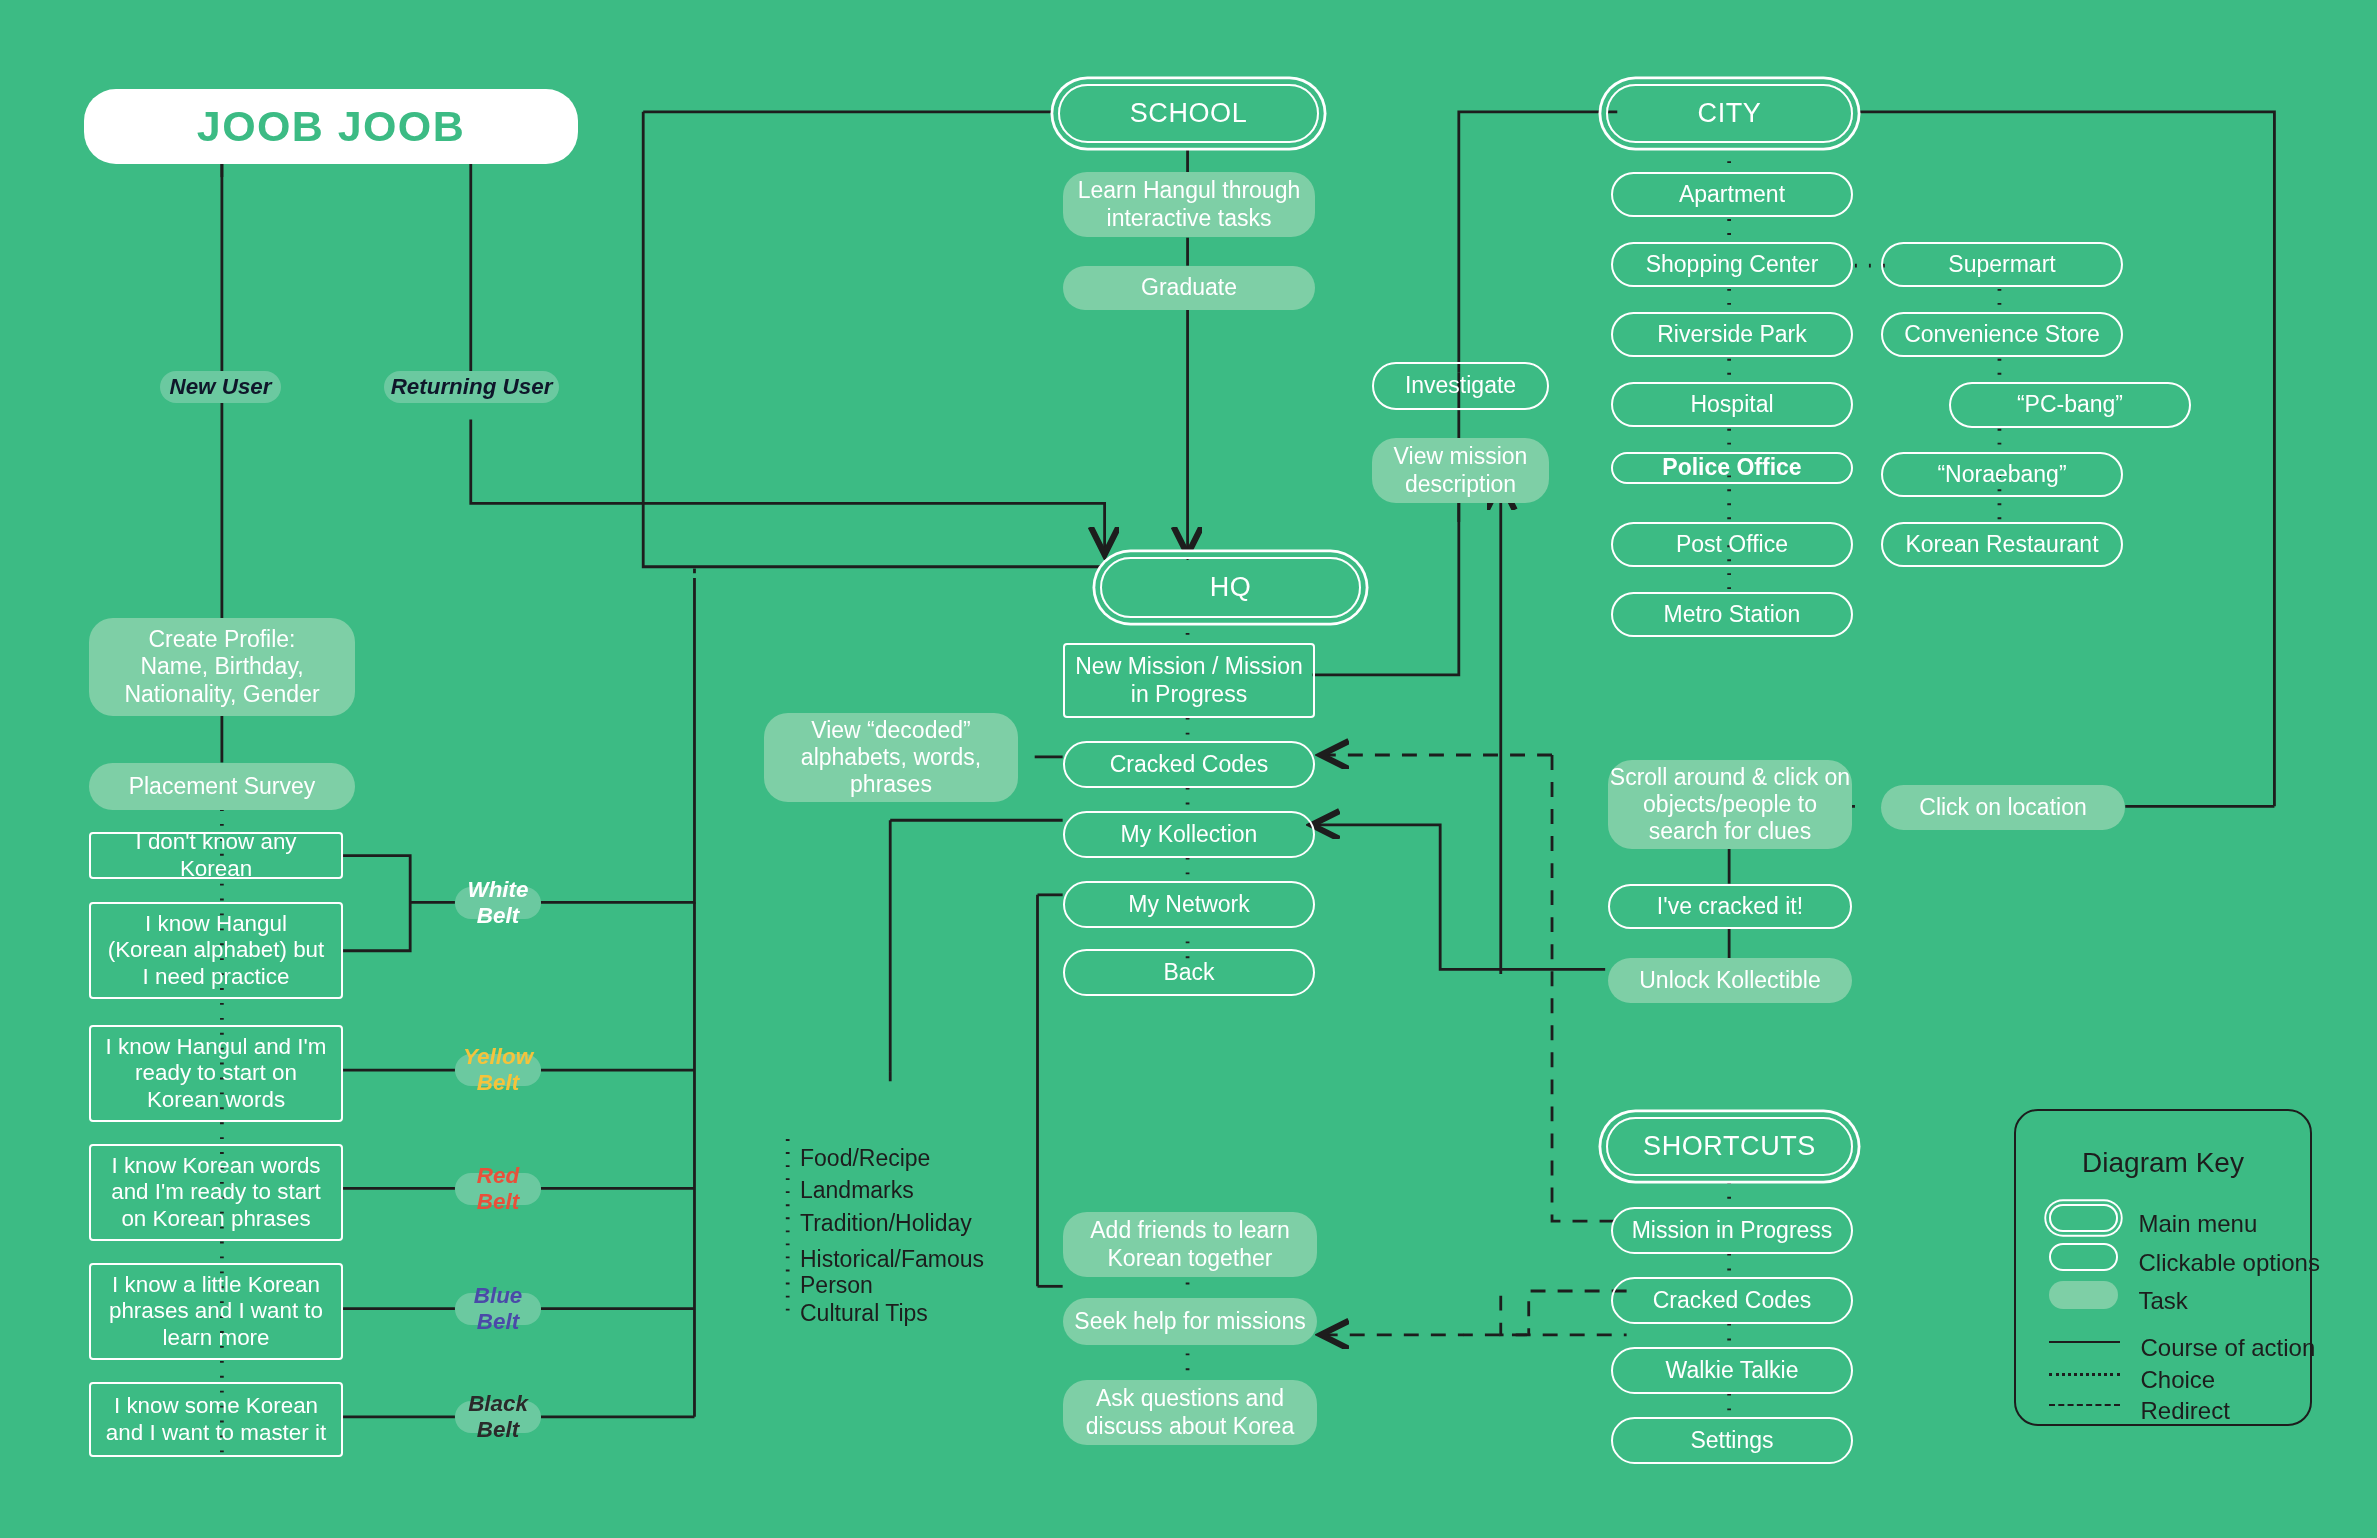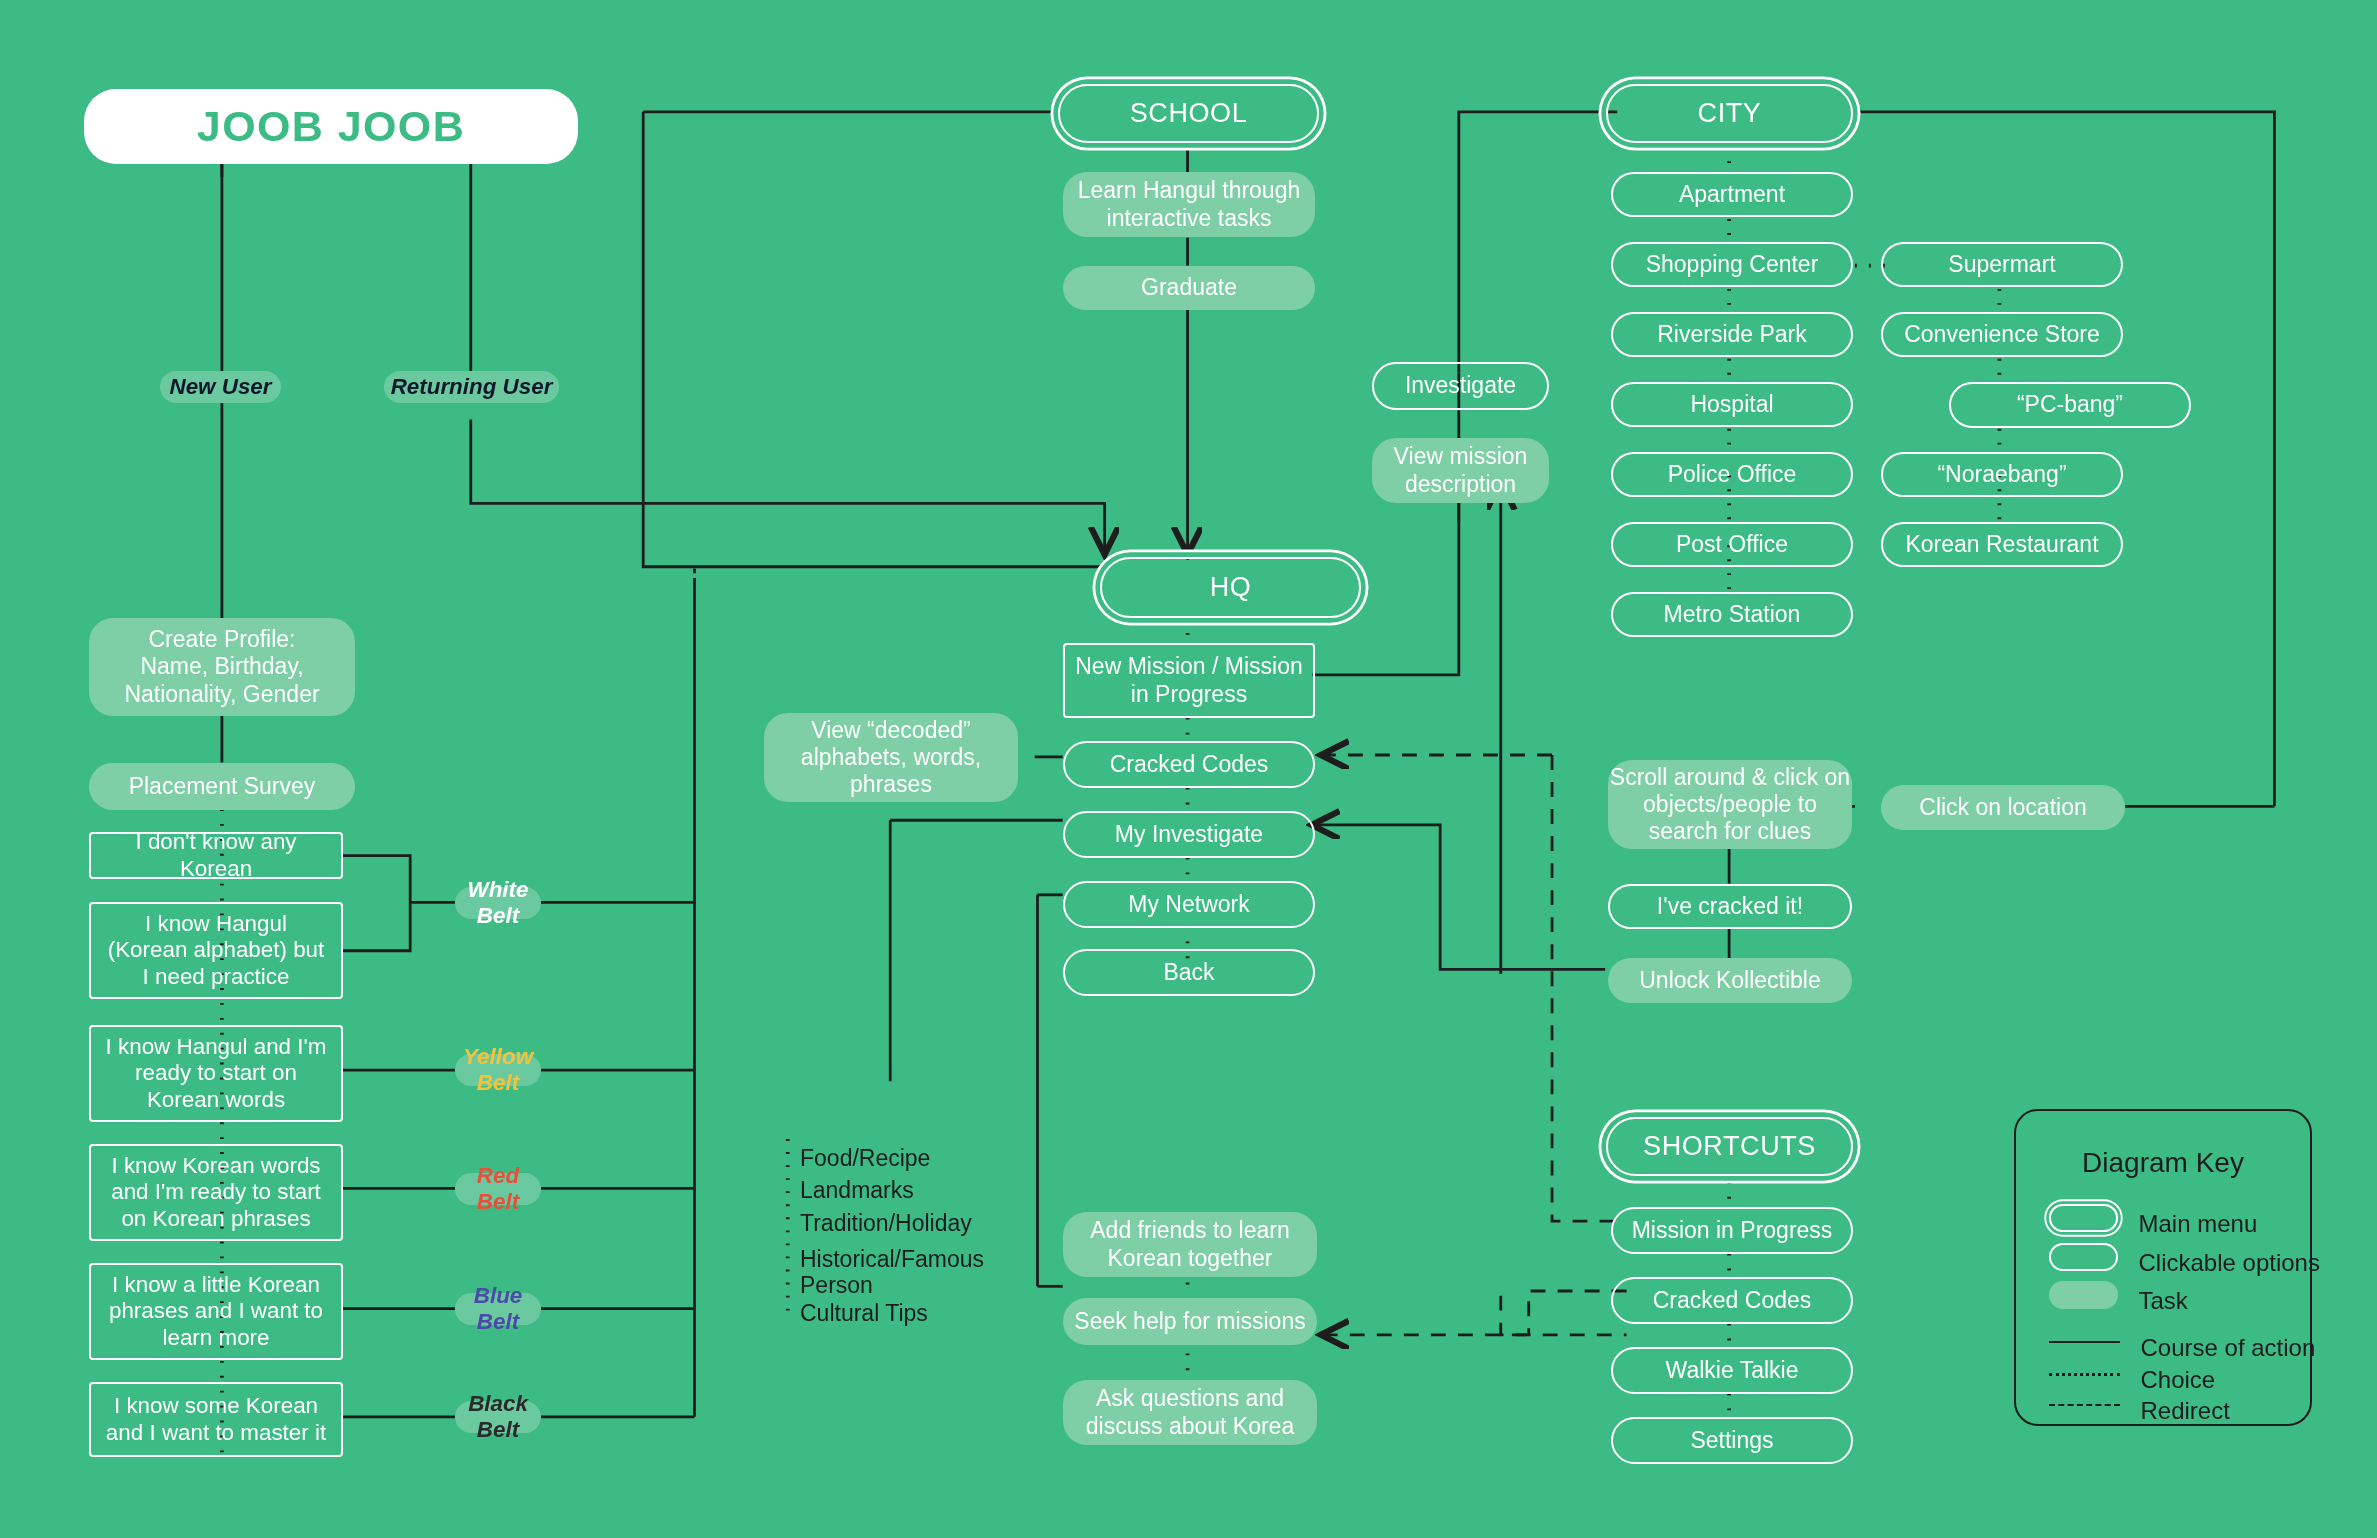--- a/index.html
+++ b/index.html
@@ -219,21 +219,21 @@
 <div class="node choicelabel" style="left:455px;top:1293px;width:86px;height:32px;color:#4A4AA8;">Blue Belt</div>
 <div class="node choicelabel" style="left:455px;top:1401px;width:86px;height:32px;color:#2A2A2A;">Black Belt</div>
 
 <div class="node mainmenu" style="left:1058px;top:84px;width:261px;height:59px;">SCHOOL</div>
 <div class="node task multiline" style="left:1063px;top:172px;width:252px;height:65px;">Learn Hangul through interactive tasks</div>
 <div class="node task" style="left:1063px;top:266px;width:252px;height:44px;">Graduate</div>
 
 <div class="node mainmenu" style="left:1100px;top:557px;width:261px;height:61px;">HQ</div>
 <div class="node clickable multiline" style="left:1063px;top:643px;width:252px;height:75px;">New Mission / Mission in Progress</div>
 <div class="node clickable" style="left:1063px;top:741px;width:252px;height:47px;">Cracked Codes</div>
-<div class="node clickable" style="left:1063px;top:811px;width:252px;height:47px;">My Investigate</div>
+<div class="node clickable" style="left:1063px;top:811px;width:252px;height:47px;">My Kollection</div>
 <div class="node clickable" style="left:1063px;top:881px;width:252px;height:47px;">My Network</div>
 <div class="node clickable" style="left:1063px;top:949px;width:252px;height:47px;">Back</div>
 
 <div class="node task multiline" style="left:764px;top:713px;width:254px;height:89px;">View “decoded” alphabets, words, phrases</div>
 
 <div class="node plainlist" style="left:800px;top:1145px;width:261px;height:28px;">Food/Recipe</div>
 <div class="node plainlist" style="left:800px;top:1177px;width:261px;height:28px;">Landmarks</div>
 <div class="node plainlist" style="left:800px;top:1210px;width:261px;height:28px;">Tradition/Holiday</div>
 <div class="node plainlist" style="left:800px;top:1243px;width:261px;height:58px;line-height:1.15;">Historical/Famous Person</div>
 <div class="node plainlist" style="left:800px;top:1300px;width:261px;height:28px;">Cultural Tips</div>
@@ -243,21 +243,21 @@
 <div class="node task multiline" style="left:1063px;top:1380px;width:254px;height:65px;">Ask questions and discuss about Korea</div>
 
 <div class="node clickable" style="left:1372px;top:362px;width:177px;height:48px;">Investigate</div>
 <div class="node task multiline" style="left:1372px;top:438px;width:177px;height:65px;">View mission description</div>
 
 <div class="node mainmenu" style="left:1606px;top:84px;width:247px;height:59px;">CITY</div>
 <div class="node clickable" style="left:1611px;top:172px;width:242px;height:45px;">Apartment</div>
 <div class="node clickable" style="left:1611px;top:242px;width:242px;height:45px;">Shopping Center</div>
 <div class="node clickable" style="left:1611px;top:312px;width:242px;height:45px;">Riverside Park</div>
 <div class="node clickable" style="left:1611px;top:382px;width:242px;height:45px;">Hospital</div>
-<div class="node clickable" style="left:1611px;top:452px;width:242px;height:45px;">Police Office</div>
+<div class="node clickable" style="left:1611px;top:452px;width:242px;height:32px;font-weight:bold;">Police Office</div>
 <div class="node clickable" style="left:1611px;top:522px;width:242px;height:45px;">Post Office</div>
 <div class="node clickable" style="left:1611px;top:592px;width:242px;height:45px;">Metro Station</div>
 
 <div class="node clickable" style="left:1881px;top:242px;width:242px;height:45px;">Supermart</div>
 <div class="node clickable" style="left:1881px;top:312px;width:242px;height:45px;">Convenience Store</div>
 <div class="node clickable" style="left:1949px;top:382px;width:242px;height:46px;">“PC-bang”</div>
 <div class="node clickable" style="left:1881px;top:452px;width:242px;height:45px;">“Noraebang”</div>
 <div class="node clickable" style="left:1881px;top:522px;width:242px;height:45px;">Korean Restaurant</div>
 
 <div class="node task multiline" style="left:1608px;top:760px;width:244px;height:89px;">Scroll around &amp; click on objects/people to search for clues</div>

